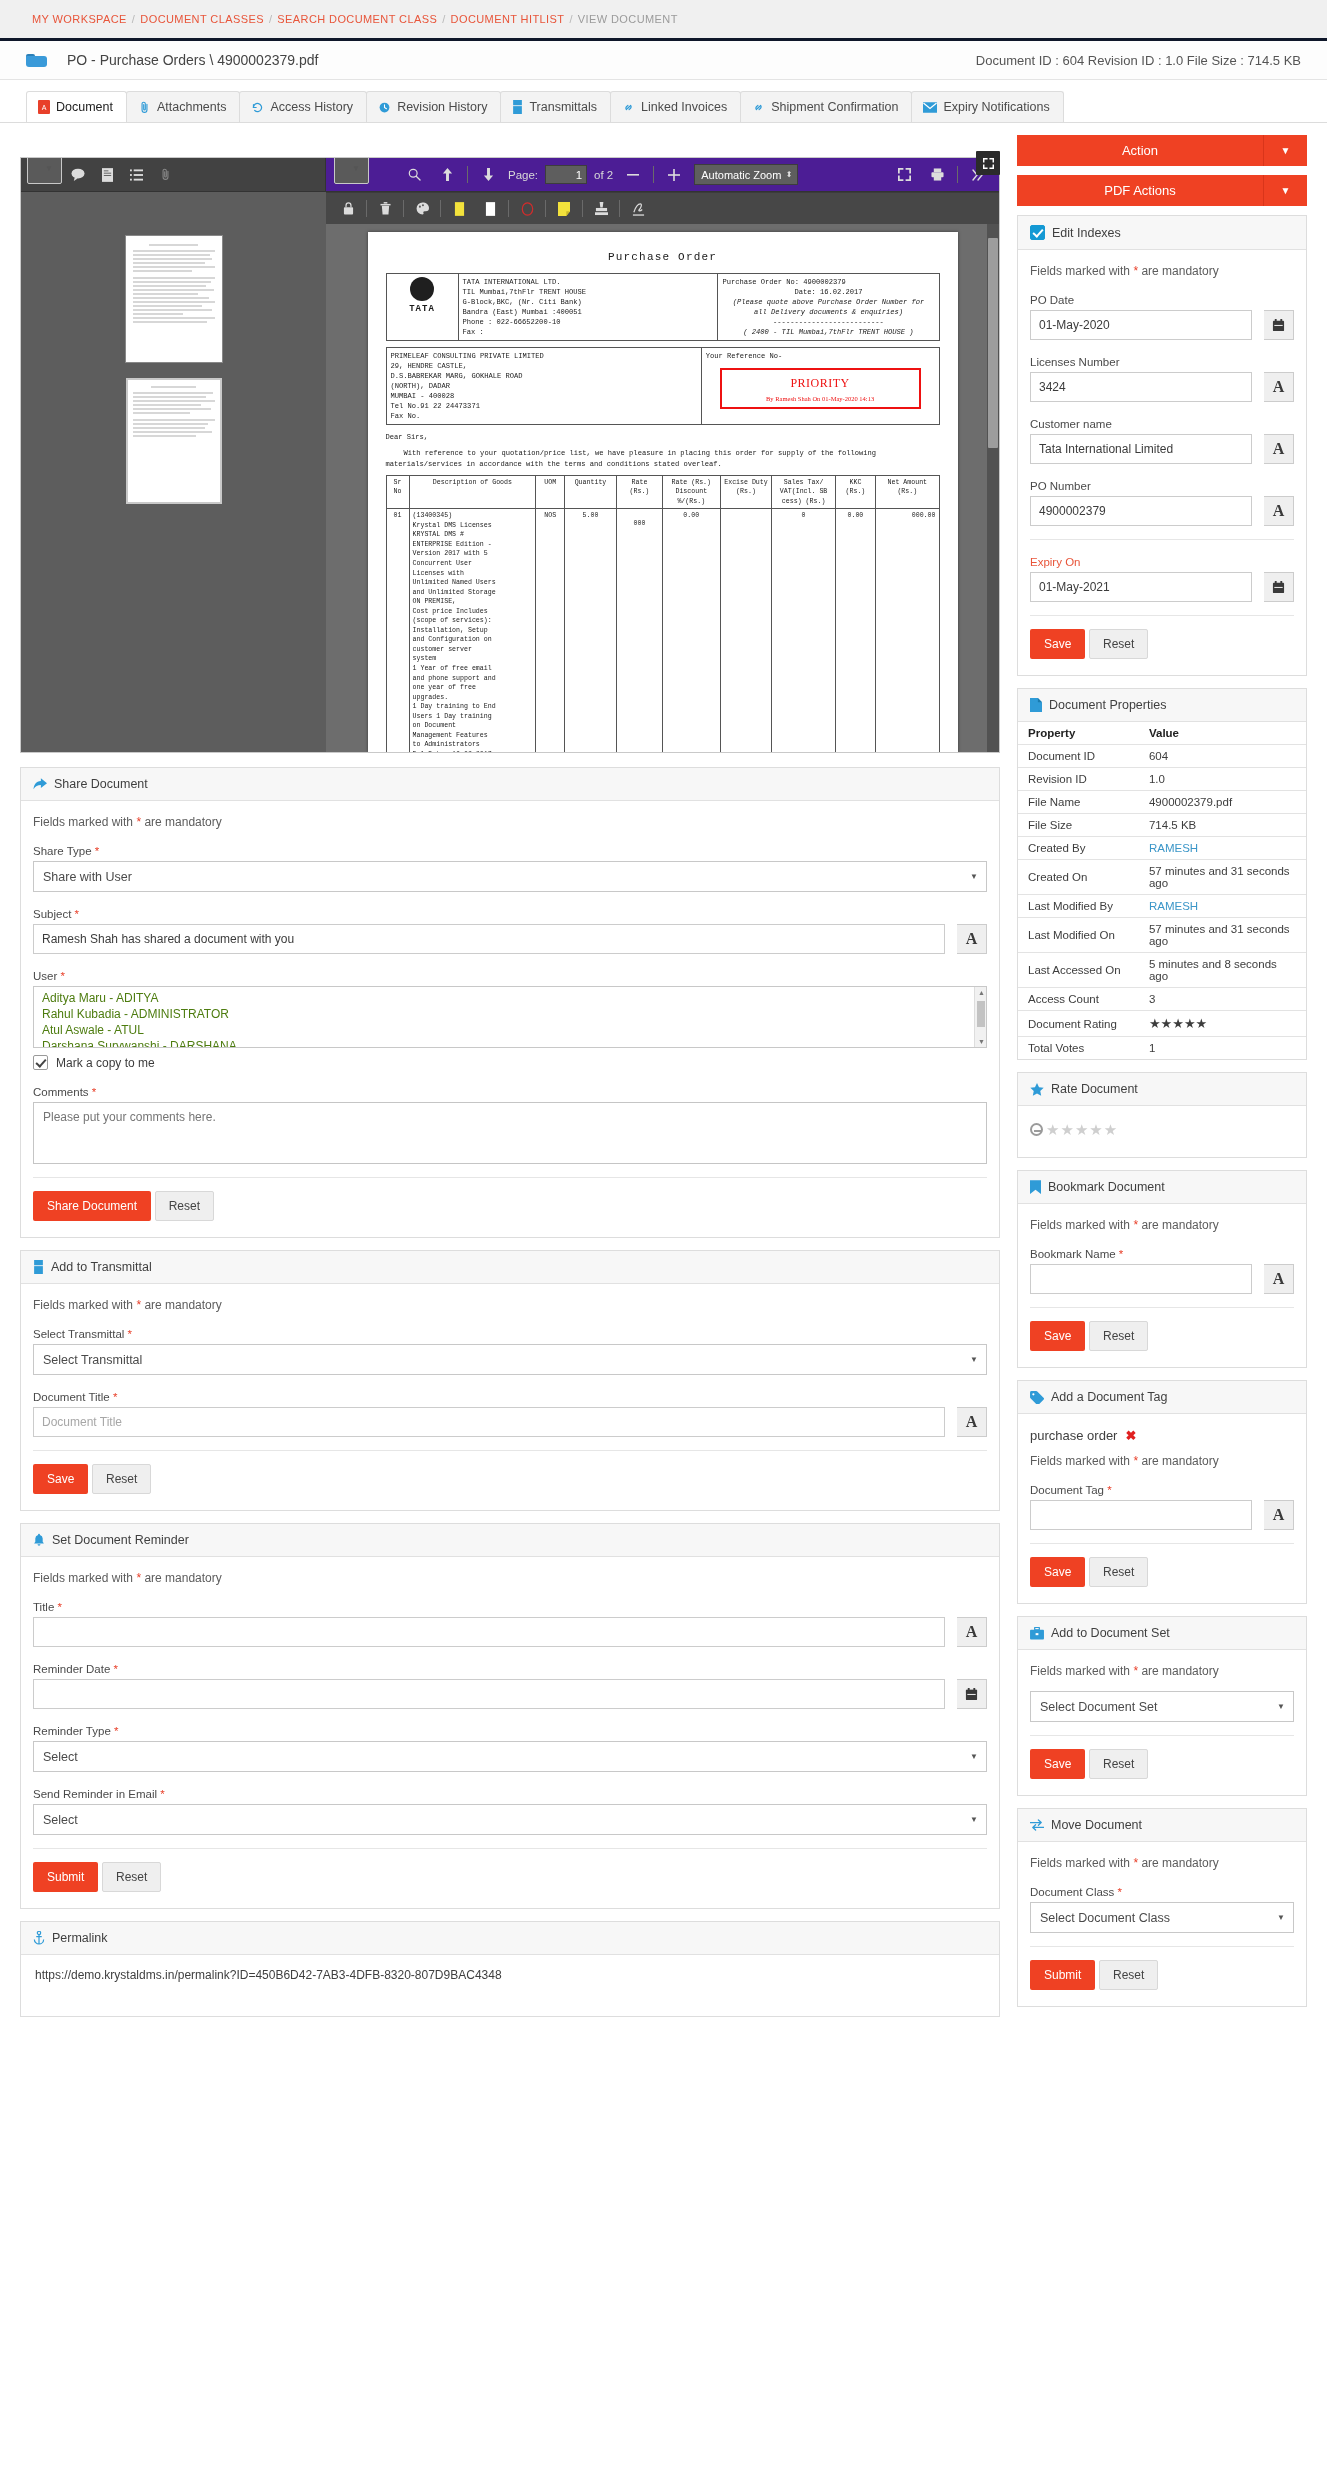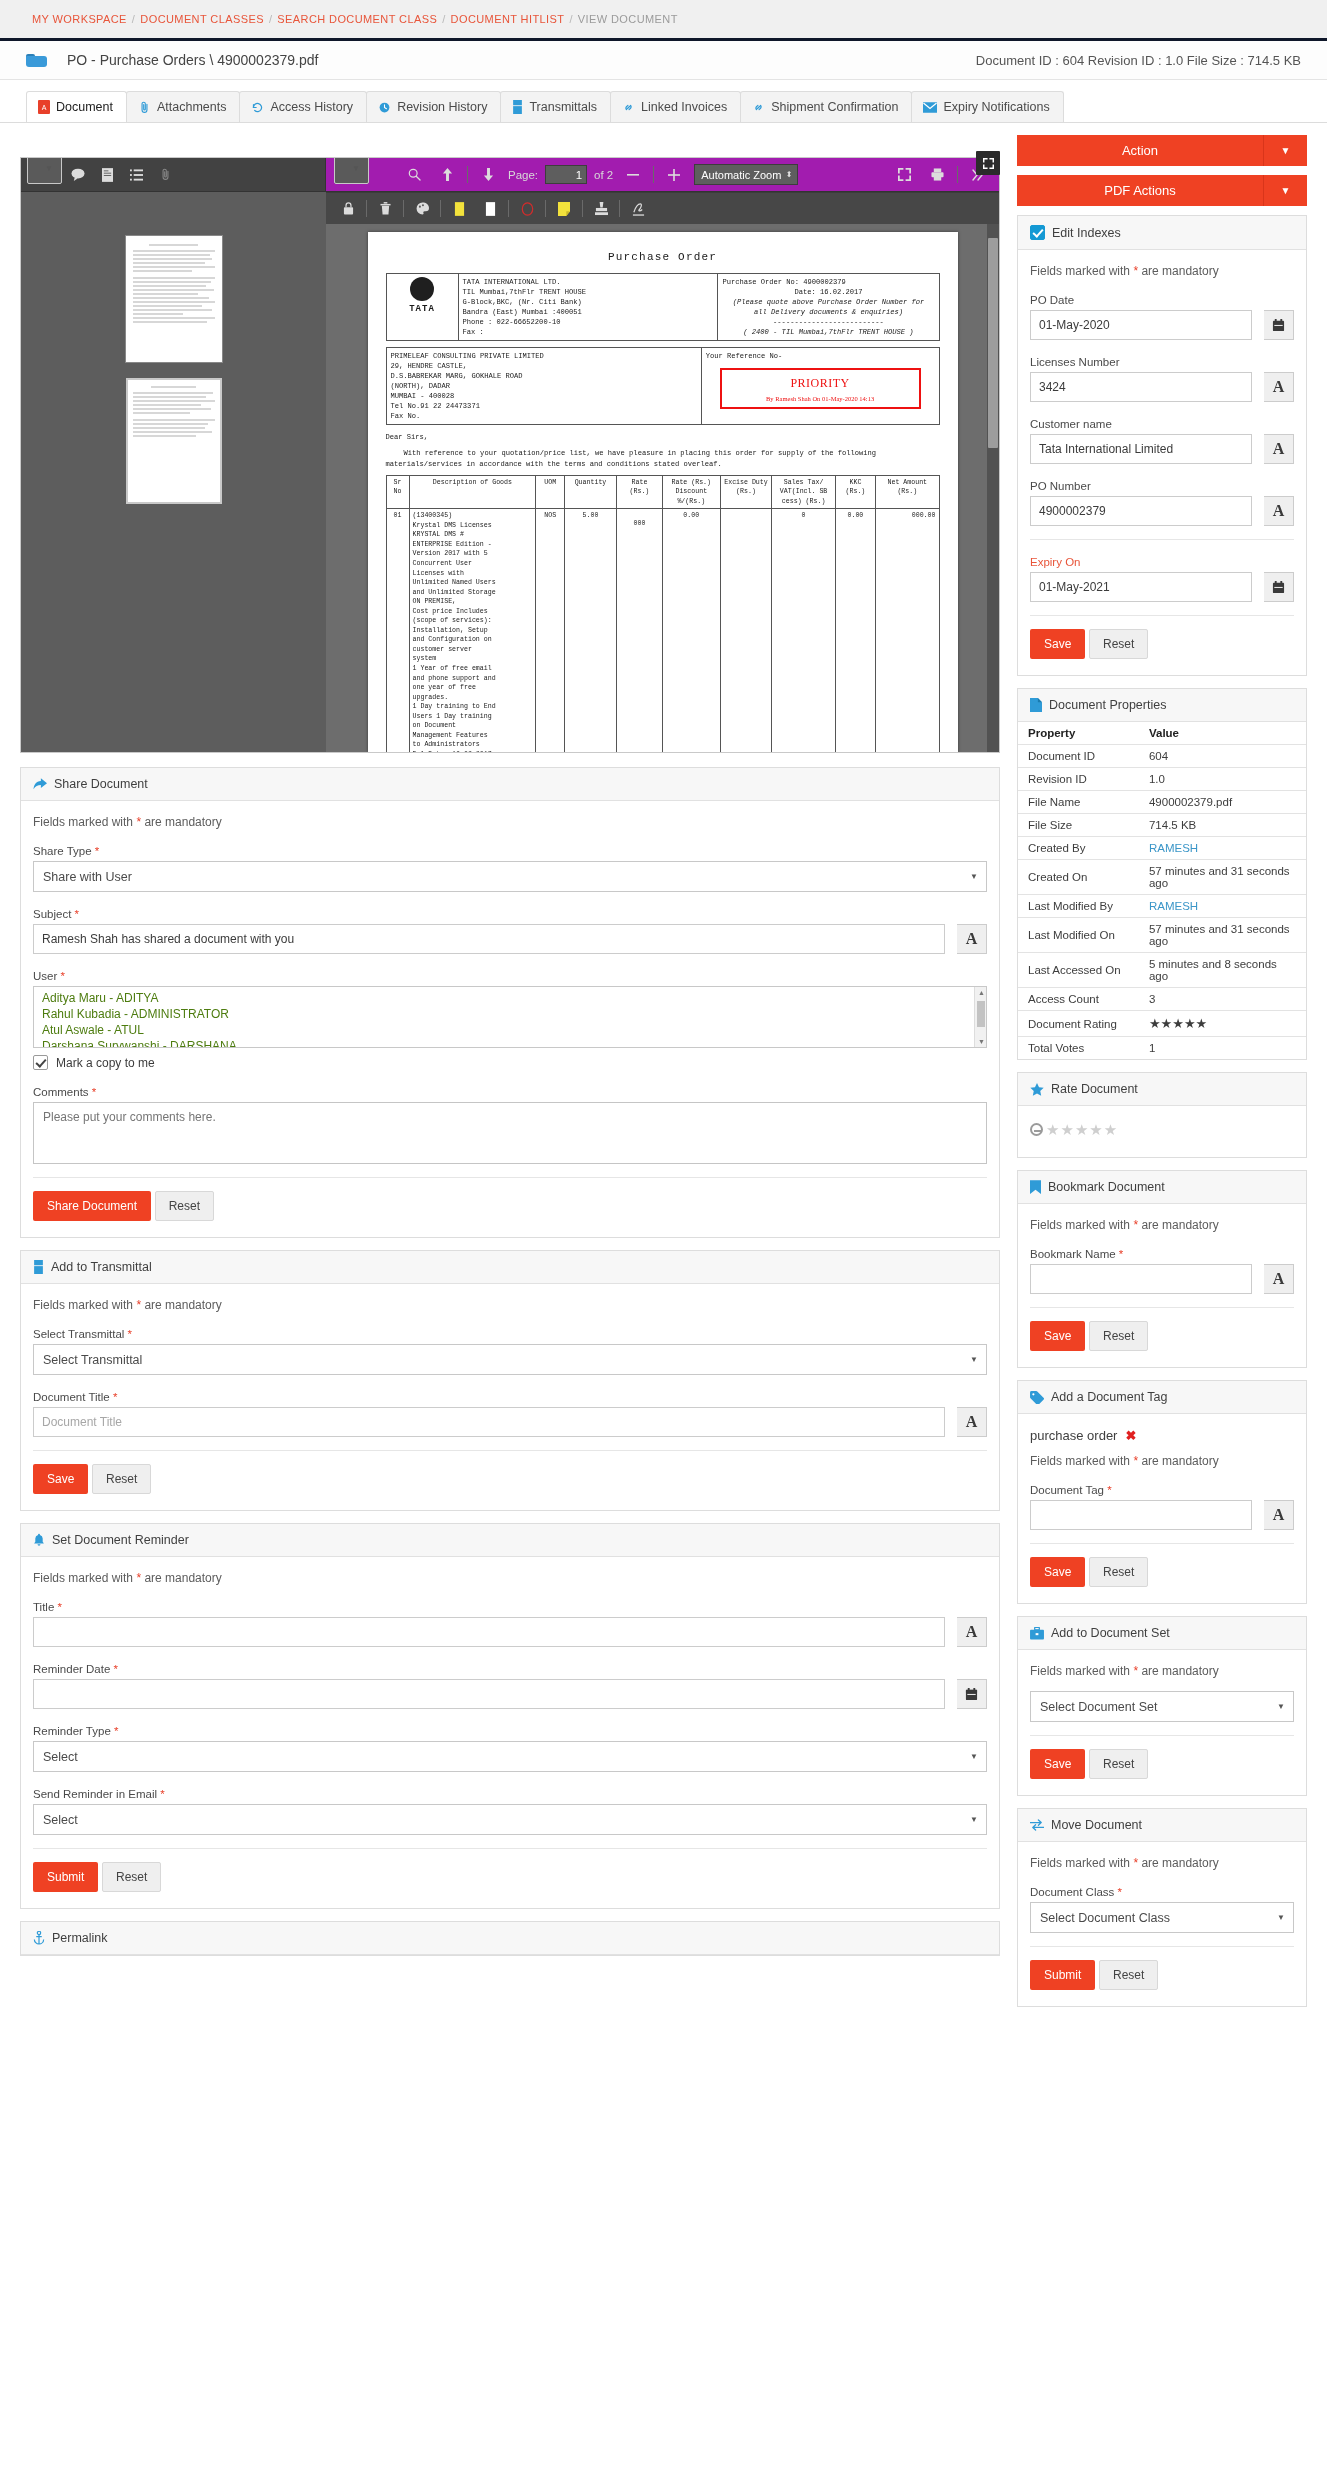--- a/index.html
+++ b/index.html
@@ -111,21 +111,21 @@
     width: 305px; flex:none; display:flex; align-items:center; gap:3px;
     padding-left:6px; background:#424242; border-right:1px solid #333;
   }
   .tbtn {
     width:26px; height:24px; display:flex; align-items:center; justify-content:center;
     color:#d2d2d2; cursor:pointer; border-radius:2px;
   }
   .tbtn.sel { background:#5a5a5a; }
   .tbtn.dim { opacity:.45; }
   .pdf-maintoolbar {
-    flex:1; display:flex; align-items:center; gap:7px; padding:0 8px; background:#a21caf;
+    flex:1; display:flex; align-items:center; gap:7px; padding:0 8px; background:#4c1d95;
   }
   .divider-v { width:1px; height:17px; background:#6a6a6a; }
   .lbl { color:#d8d8d8; font-size:11.5px; }
   .pagebox {
     width:42px; height:19px; background:#5e5e5e; border:1px solid #3d3d3d;
     color:#fff; font-size:11.5px; text-align:right; padding:0 4px; line-height:18px;
   }
   .zoomsel {
     background:#5e5e5e; border:1px solid #3d3d3d; color:#fff; font-size:11px;
     padding:2px 16px 2px 6px; position:relative; height:21px; line-height:16px;
@@ -840,20 +840,23 @@
       </div>
 
       <div class="card">
         <div class="card-head">
           <svg width="12" height="14" viewBox="0 0 13 15">
               <circle cx="6.5" cy="2" r="1.8" fill="none" stroke="#2f9bd7" stroke-width="1.3"></circle>
               <path d="M6.5 4v10M1.5 9a5 5 0 0 0 10 0" stroke="#2f9bd7" stroke-width="1.3" fill="none"></path>
               <path d="M3.5 6h6" stroke="#2f9bd7" stroke-width="1.3"></path>
             </svg>
           <span>Permalink</span>
+        </div>
+        <div class="card-body" style="padding-top:4px">
+          <div class="permalink-txt">https://demo.krystaldms.in/permalink?ID=450B6D42-7AB3-4DFB-8320-807D9BAC4348</div>
         </div>
       </div>
 
     </div>
 
     <div class="col-side">
 
       <div class="actionbar">
         <span class="lab">Action</span>
         <span class="car">▼</span>

